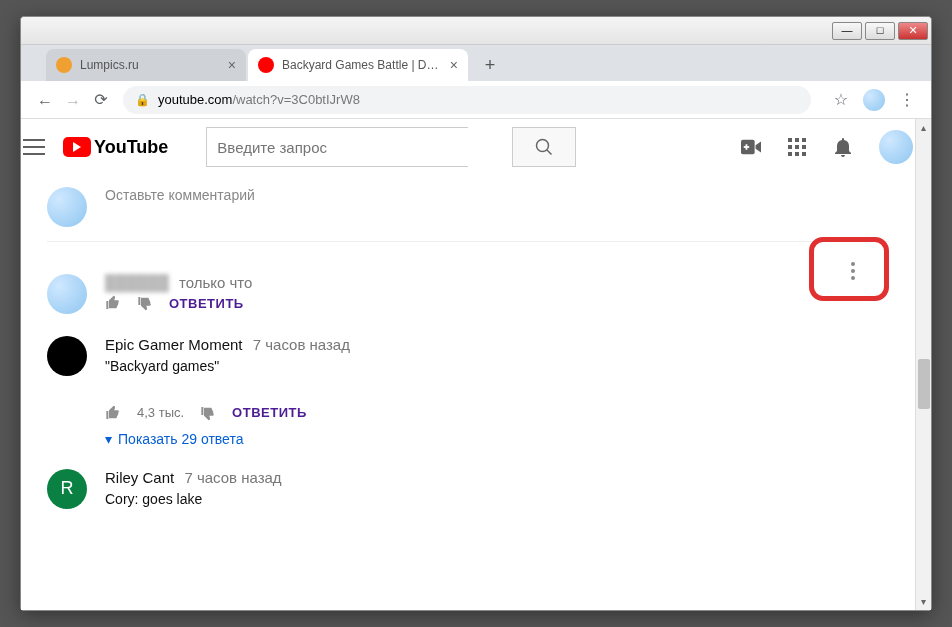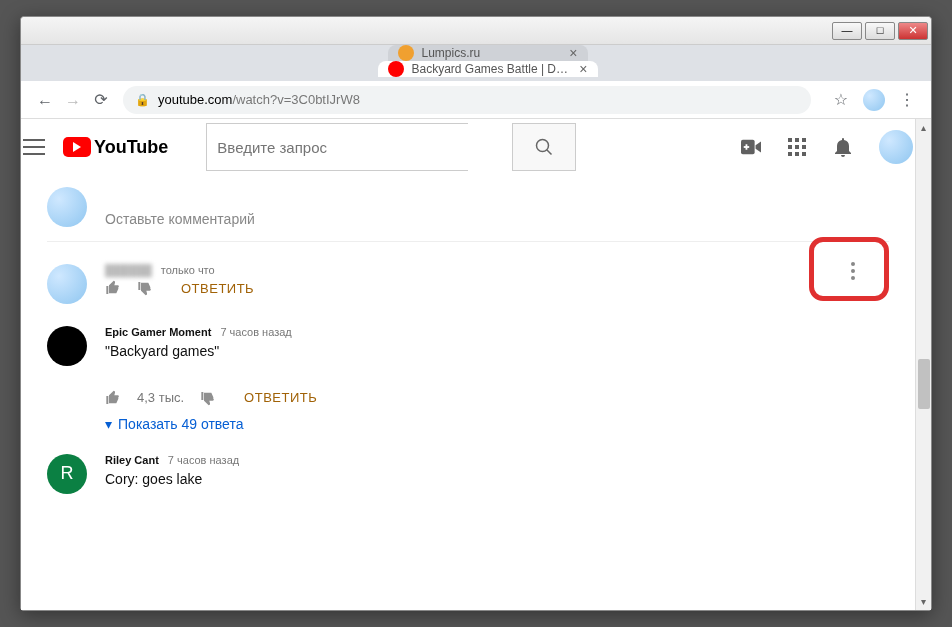--- a/index.html
+++ b/index.html
@@ -1,21 +1,21 @@
 <!DOCTYPE html>
 <html><head>
 <meta charset="utf-8">
 <style>
 * { margin:0; padding:0; box-sizing:border-box; font-family:Arial,sans-serif; }
 body { background:#555; display:flex; justify-content:center; align-items:center; height:627px; width:952px; overflow:hidden; }
 .window { width:912px; height:595px; background:#fff; border:1px solid #888; border-radius:4px; box-shadow:0 4px 20px rgba(0,0,0,.4); display:flex; flex-direction:column; position:relative; }
 .titlebar { height:28px; background:linear-gradient(#f5f5f5,#e5e5e5); display:flex; justify-content:flex-end; align-items:center; border-radius:4px 4px 0 0; border-bottom:1px solid #ccc; }
 .win-btn { width:30px; height:18px; margin-right:3px; border:1px solid #888; border-radius:2px; font-size:11px; text-align:center; line-height:15px; background:linear-gradient(#f8f8f8,#ddd); }
 .win-close { background:linear-gradient(#e88,#c33); color:#fff; }
-.tabbar { height:36px; background:#dee1e6; display:flex; align-items:center; padding-left:25px;flex-direction:column; }
+.tabbar { height:36px; background:#dee1e6; display:flex; align-items:flex-end; padding-left:25px; }
 .tab { height:32px; background:#fff; border-radius:8px 8px 0 0; display:flex; align-items:center; padding:0 10px; margin-right:2px; min-width:200px; max-width:220px; font-size:12px; color:#555; position:relative; }
 .tab-inactive { background:#cfd2d7; }
 .tab-favicon { width:16px; height:16px; border-radius:50%; margin-right:8px; flex-shrink:0; }
 .tab-title { overflow:hidden; white-space:nowrap; text-overflow:ellipsis; flex:1; }
 .tab-close { margin-left:6px; font-size:14px; color:#666; }
 .new-tab { width:28px; height:28px; border-radius:50%; display:flex; align-items:center; justify-content:center; font-size:18px; color:#555; margin-left:6px; margin-bottom:2px; }
 .addr-bar { height:38px; background:#fff; display:flex; align-items:center; padding:0 10px; border-bottom:1px solid #ddd; }
 .nav-icon { width:28px; height:28px; display:flex; align-items:center; justify-content:center; color:#5f6368; font-size:16px; }
 .nav-disabled { color:#bbb; }
 .url-box { flex:1; height:28px; background:#f1f3f4; border-radius:14px; display:flex; align-items:center; padding:0 12px; margin:0 8px; font-size:13px; color:#777; }
@@ -24,40 +24,40 @@
 .star-ico { color:#5f6368; margin-left:8px; }
 .prof-circ { width:22px; height:22px; border-radius:50%; background:radial-gradient(circle at 30% 30%,#cfe8ff,#8fc6f0); margin:0 8px; }
 .content { flex:1; display:flex; background:#fff; overflow:hidden; position:relative; }
 .page { flex:1; overflow:hidden; }
 .yt-header { height:56px; display:flex; align-items:center; padding:0 2px; gap:18px; }
 .hamburger { width:22px; height:16px; display:flex; flex-direction:column; justify-content:space-between; }
 .hamburger span { height:2px; background:#606060; }
 .yt-logo { display:flex; align-items:center; font-weight:bold; font-size:18px; }
 .yt-play { width:28px; height:20px; background:#ff0000; border-radius:5px; position:relative; margin-right:3px; }
 .yt-play::after { content:""; position:absolute; left:10px; top:5px; border-left:8px solid #fff; border-top:5px solid transparent; border-bottom:5px solid transparent; }
-.search-wrap { display:flex; margin-left:20px; flex:0 0 370px; height:48px;gap:44px; }
+.search-wrap { display:flex; margin-left:20px; flex:0 0 370px; height:40px;gap:44px; }
 .search-inp { flex:1; border:1px solid #ccc; border-right:none; padding:0 10px; font-size:15px; color:#888; outline:none; }
 .search-btn { width:64px; border:1px solid #ccc; background:#f8f8f8; display:flex; align-items:center; justify-content:center; }
 .hdr-icons { margin-left:auto; display:flex; align-items:center; gap:26px; }
 .ico { width:20px; height:20px; color:#606060; display:flex; align-items:center; justify-content:center; }
 .avatar-lg { width:34px; height:34px; border-radius:50%; background:radial-gradient(circle at 30% 30%,#cfe8ff,#8fc6f0); }
 .comments { padding:12px 26px 0 26px; }
-.add-comment { display:flex; align-items:flex-end; padding-bottom:14px; border-bottom:1px solid #eee; margin-bottom:22px; }
+.add-comment { display:flex; align-items:flex-start; padding-bottom:14px; border-bottom:1px solid #eee; margin-bottom:32px; }
 .avatar-md { width:40px; height:40px; border-radius:50%; background:radial-gradient(circle at 30% 30%,#cfe8ff,#8fc6f0); margin-right:18px; flex-shrink:0; }
 .add-placeholder { color:#888; font-size:14px; }
 .comment { display:flex; margin-bottom:22px; position:relative; }
 .avatar-c { width:40px; height:40px; border-radius:50%; margin-right:18px; flex-shrink:0; }
 .c-body { flex:1; font-size:14px; color:#0f0f0f; }
-.c-head { font-size:11px; margin-bottom:4px; }
-.c-author { font-weight:bold; color:#111; }
+.c-head { font-size:15px; margin-bottom:4px; }
+.c-author { font-weight:normal; color:#111; }
 .c-author-muted { color:#bbb; filter:blur(2px); }
 .c-time { color:#777; margin-left:6px; }
 .c-text { margin:4px 0 10px 0; line-height:1.35; }
 .c-actions { display:flex; align-items:center; gap:16px; color:#777; font-size:13px; }
-.reply-lbl { font-weight:400; letter-spacing:.5px; color:#a16207;margin-left:12px; }
+.reply-lbl { font-weight:700; letter-spacing:.5px; color:#4c1d95; }
 .view-replies { color:#065fd4; font-size:14px; margin-top:10px; display:flex; align-items:center; gap:6px; }
 .kebab { position:absolute; right:44px; top:78px; width:36px; height:36px; display:flex; flex-direction:column; align-items:center; justify-content:center; gap:3px; }
 .kebab span { width:4px; height:4px; background:#888; border-radius:50%; }
 .highlight { position:absolute; right:26px; top:62px; width:80px; height:64px; border:5px solid #e03030; border-radius:14px; pointer-events:none; }
 .scrollbar { width:16px; background:#f1f1f1; border-left:1px solid #ddd; position:relative; }
 .sb-arrow { position:absolute; left:0; width:100%; height:17px; background:#f1f1f1; font-size:10px; color:#666; text-align:center; line-height:17px; }
 .sb-arrow.top { top:0; }
 .sb-arrow.bot { bottom:0; }
 .sb-thumb { position:absolute; left:2px; width:12px; background:#c1c1c1; border-radius:2px; }
 .thumb-svg { width:16px; height:16px; fill:#909090; }
@@ -199,21 +199,21 @@
                   <path d="M2 21h3V9H2v12zm19-11c0-1.1-.9-2-2-2h-5l1-4V3c0-.4-.2-.8-.4-1L13 1 6 8v12h11l3-7v-3z"></path>
                 </svg>
               <span>4,3 тыс.</span>
               <svg class="thumb-svg thumb-down" viewBox="0 0 24 24">
                   <path d="M2 21h3V9H2v12zm19-11c0-1.1-.9-2-2-2h-5l1-4V3c0-.4-.2-.8-.4-1L13 1 6 8v12h11l3-7v-3z"></path>
                 </svg>
               <span class="reply-lbl">ОТВЕТИТЬ</span>
             </div>
             <div class="view-replies">
               <span>▾</span>
-              <span>Показать 49 ответа</span>
+              <span>Показать 29 ответа</span>
             </div>
           </div>
         </div>
 
         <div class="comment">
           <div class="avatar-c" style="background:#0b8043;color:#fff;display:flex;align-items:center;justify-content:center;font-size:18px">
               <span>R</span>
             </div>
           <div class="c-body">
             <div class="c-head">

